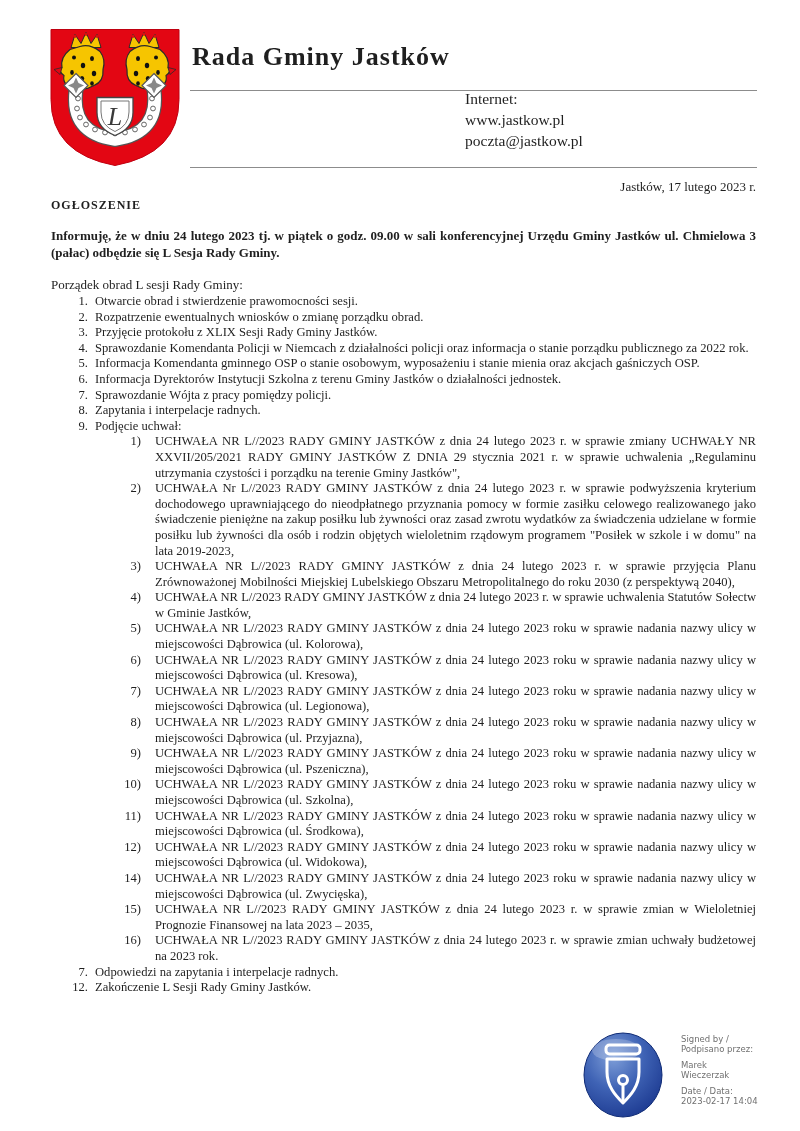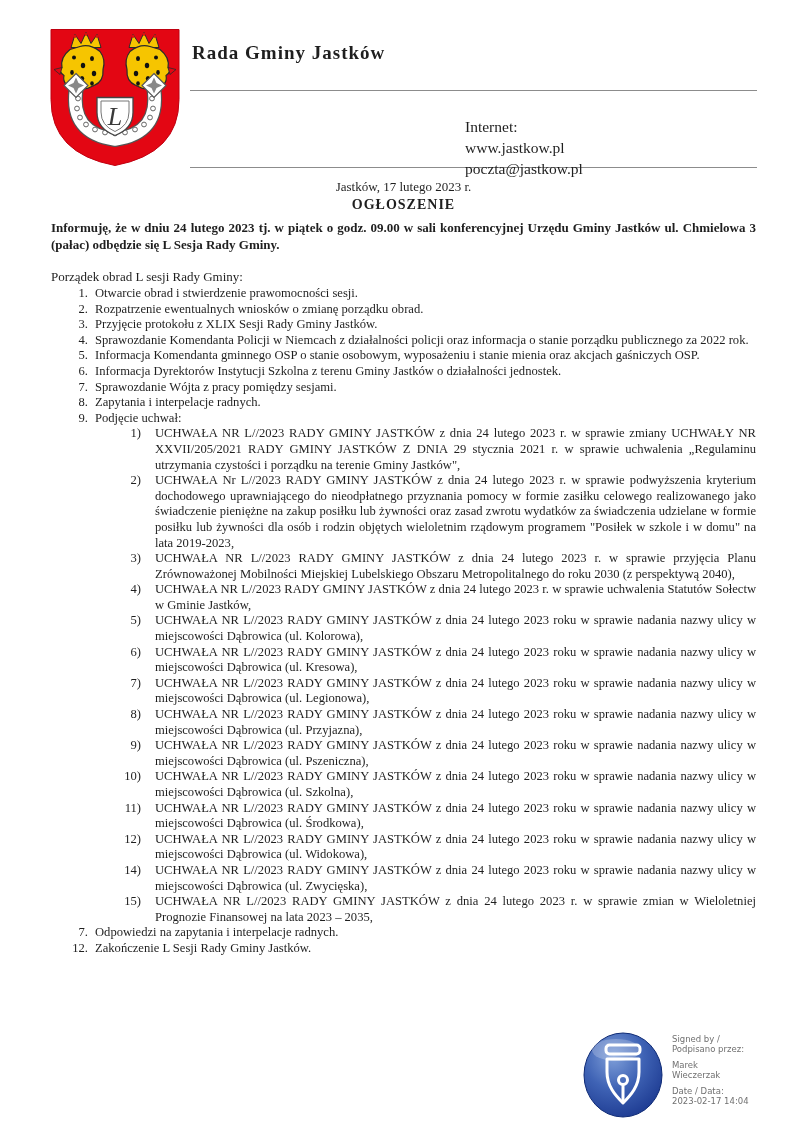--- a/index.html
+++ b/index.html
@@ -9,55 +9,55 @@
     background:#ffffff;
     margin:0 auto;
     font-family:"Liberation Serif", serif;
     color:#1f1f1f;
     overflow:hidden;
   }
   
   .crest{position:absolute;left:48px;top:27px;width:134px;height:141px;}
   .org-title{
     position:absolute;left:192px;top:42px;
-    font-size:19px;font-weight:bold;letter-spacing:1px;white-space:nowrap;
+    font-size:26px;font-weight:bold;letter-spacing:1px;white-space:nowrap;
   }
   .hrule{position:absolute;left:190px;width:567px;height:1px;background:#8c8c8c;}
   .hrule.top{top:90px;}
   .hrule.bottom{top:167px;}
   .addr-block{
     position:absolute;left:192px;top:94px;
     font-size:15.5px;line-height:18px;white-space:pre;
   }
   .net-block{
-    position:absolute;left:465px;top:116px;
+    position:absolute;left:465px;top:88px;
     font-size:15.5px;line-height:21px;
   }
   
   .doc-body{
     position:absolute;left:51px;top:179px;width:705px;
     font-size:13px;line-height:16px;
   }
-  .dateline{text-align:center;font-size:13px;}
-  .doc-title{text-align:center;font-weight:bold;letter-spacing:1px;margin-top:2px;font-size:14px;}
+  .dateline{text-align:right;font-size:13px;}
+  .doc-title{text-align:left;font-weight:bold;letter-spacing:1px;margin-top:2px;font-size:12px;}
   .intro{
-    margin-top:6px;font-weight:bold;text-align:justify;line-height:17px;
+    margin-top:14px;font-weight:bold;text-align:justify;line-height:17px;
   }
   .agenda-heading{margin-top:16px;}
   .agenda{margin-top:1px;line-height:15.6px;font-size:12.6px;}
   .row{display:flex;align-items:flex-start;}
   .row .num{flex:0 0 37px;text-align:right;padding-right:7px;}
   .row .txt{flex:1 1 auto;text-align:justify;}
   .subrow{display:flex;align-items:flex-start;margin-left:52px;}
   .subrow .num{flex:0 0 38px;text-align:right;padding-right:6px;}
   .subrow .txt{flex:1 1 auto;text-align:justify;margin-left:8px;}
   
   .stamp{
     position:absolute;left:583px;top:1032px;
-    display:flex;align-items:flex-start;gap:9px;
+    display:flex;align-items:flex-start;gap:18px;
   }
   .stamp-icon{width:80px;height:86px;flex:0 0 auto;}
   .stamp-text{
     font-family:"DejaVu Sans", sans-serif;
     font-size:8.5px;line-height:9.5px;color:#707070;padding-top:3px;
   }
   .stamp-text .group{margin-bottom:7px;}
 </style>
 </head>
 <body>
@@ -169,21 +169,21 @@
       <div class="row">
         <span class="num">5.</span>
         <span class="txt">Informacja Komendanta gminnego OSP o stanie osobowym, wyposażeniu i stanie mienia oraz akcjach gaśniczych OSP.</span>
       </div>
       <div class="row">
         <span class="num">6.</span>
         <span class="txt">Informacja Dyrektorów Instytucji Szkolna z terenu Gminy Jastków o działalności jednostek.</span>
       </div>
       <div class="row">
         <span class="num">7.</span>
-        <span class="txt">Sprawozdanie Wójta z pracy pomiędzy sesjami.</span>
+        <span class="txt">Sprawozdanie Wójta z pracy pomiędzy policji.</span>
       </div>
       <div class="row">
         <span class="num">8.</span>
         <span class="txt">Zapytania i interpelacje radnych.</span>
       </div>
       <div class="row">
         <span class="num">9.</span>
         <span class="txt">Podjęcie uchwał:</span>
       </div>
 
@@ -236,20 +236,24 @@
           <span class="num">12)</span>
           <span class="txt">UCHWAŁA NR L//2023 RADY GMINY JASTKÓW z dnia 24 lutego 2023 roku w sprawie nadania nazwy ulicy w miejscowości Dąbrowica (ul. Widokowa),</span>
         </div>
         <div class="subrow">
           <span class="num">14)</span>
           <span class="txt">UCHWAŁA NR L//2023 RADY GMINY JASTKÓW z dnia 24 lutego 2023 roku w sprawie nadania nazwy ulicy w miejscowości Dąbrowica (ul. Zwycięska),</span>
         </div>
         <div class="subrow">
           <span class="num">15)</span>
           <span class="txt">UCHWAŁA NR L//2023 RADY GMINY JASTKÓW z dnia 24 lutego 2023 r. w sprawie zmian w Wieloletniej Prognozie Finansowej na lata 2023 – 2035,</span>
+        </div>
+        <div class="subrow">
+          <span class="num">16)</span>
+          <span class="txt">UCHWAŁA NR L//2023 RADY GMINY JASTKÓW z dnia 24 lutego 2023 r. w sprawie zmian uchwały budżetowej na 2023 rok.</span>
         </div>
       </div>
 
       <div class="row">
         <span class="num">7.</span>
         <span class="txt">Odpowiedzi na zapytania i interpelacje radnych.</span>
       </div>
       <div class="row">
         <span class="num">12.</span>
         <span class="txt">Zakończenie L Sesji Rady Gminy Jastków.</span>

